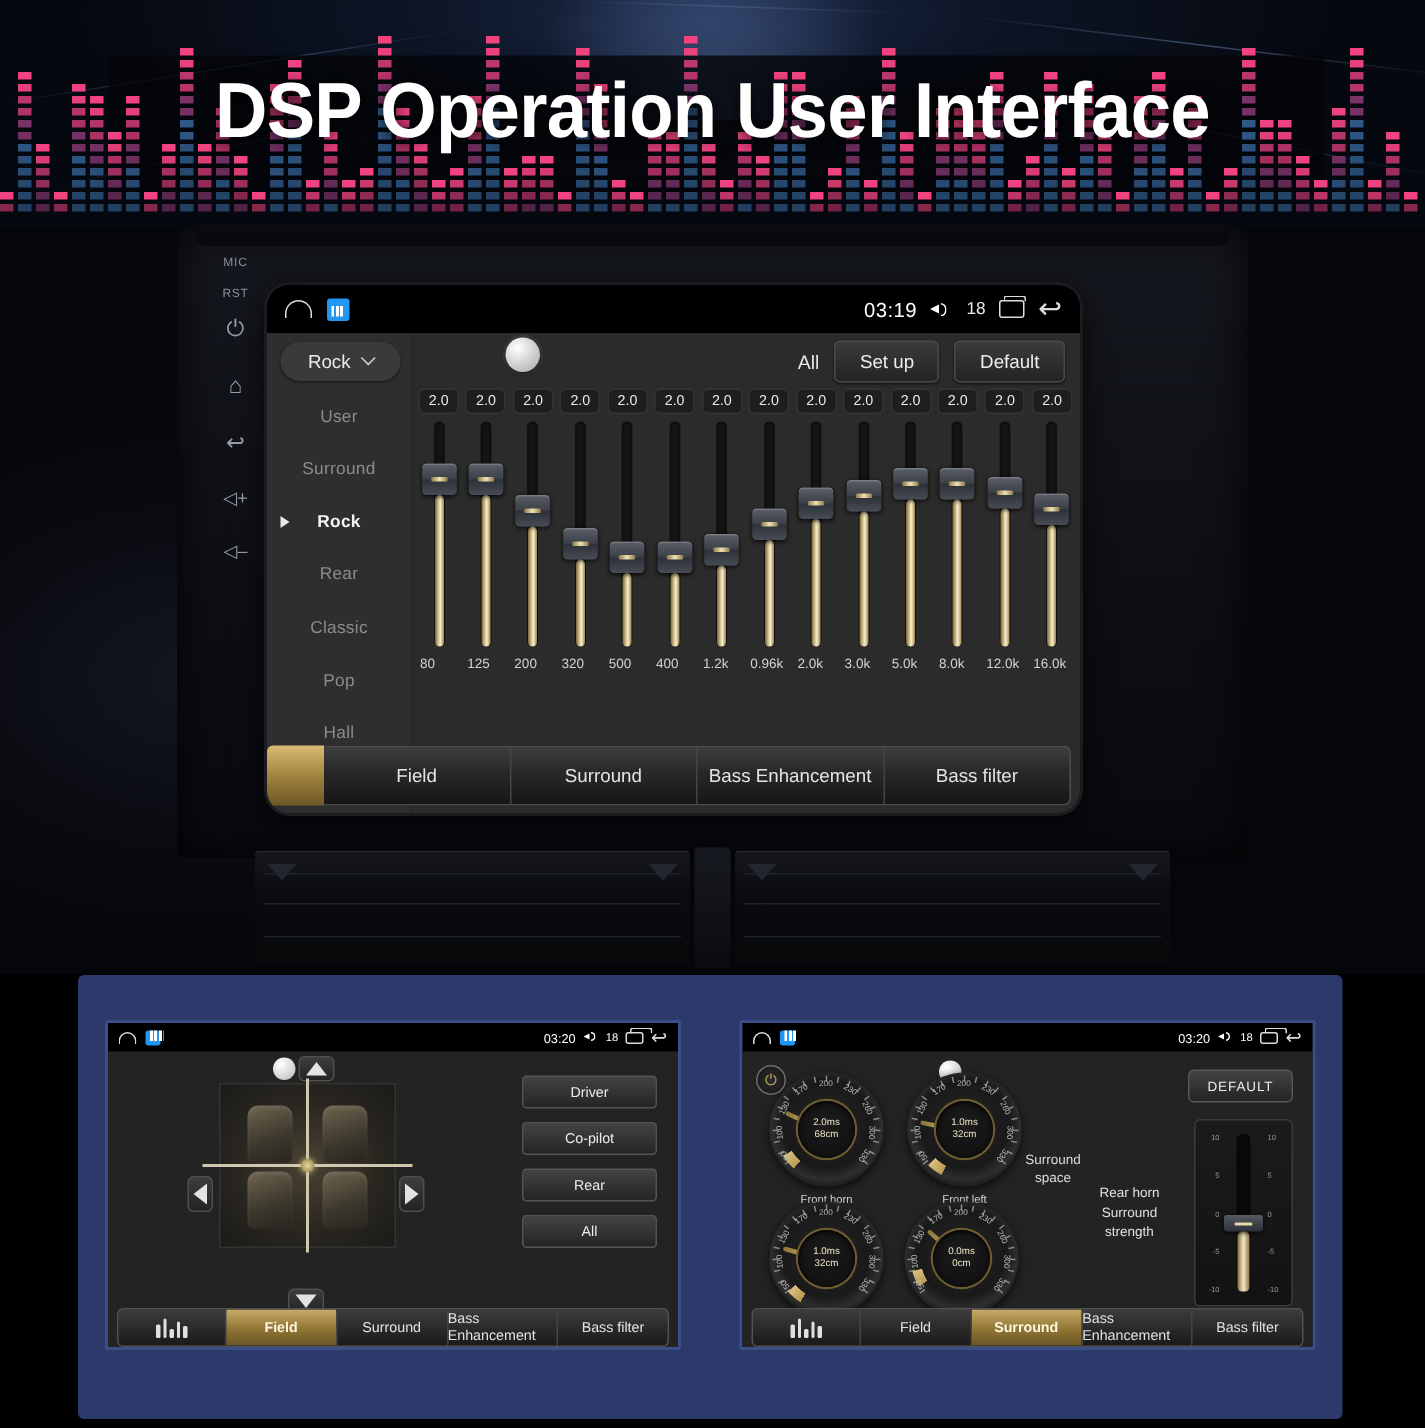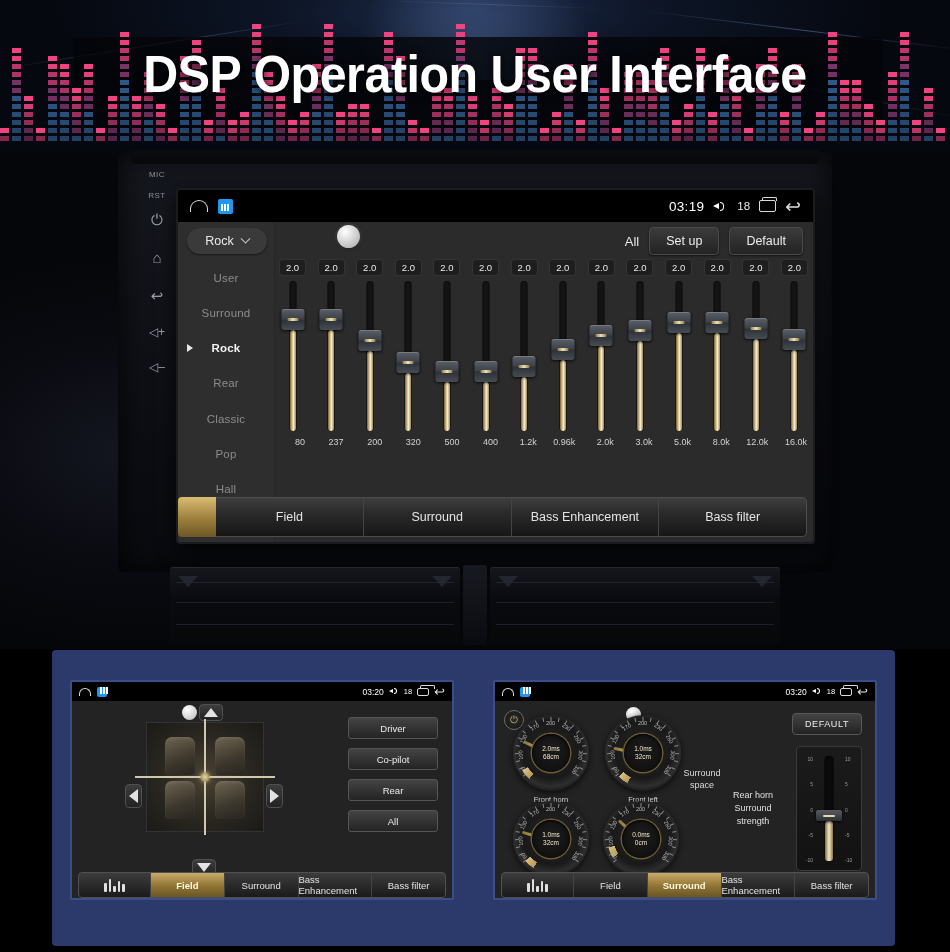--- a/index.html
+++ b/index.html
@@ -80,22 +80,22 @@
   .bezel {
     position: absolute; left: 138px; top: 170px; width: 38px; height: 290px;
     display:flex; flex-direction:column; align-items:center; gap:0;
     color:#7e838c;
   }
   .bezel-lbl { font-size:8px; letter-spacing:.5px; color:#8b9099; margin-bottom:12px;}
   .bezel-ico { font-size:15px; color:#9aa0aa; margin-bottom:23px; line-height:1; }
 
   
   .unit {
-    position: absolute; left: 178px; top: 190px; width: 635px; height: 352px;
-    background: #0c0c0c; border-radius: 2px;
+    position: absolute; left: 178px; top: 190px; width: 542px; height: 352px;
+    background: #0c0c0c; border-radius: 15px;
     box-shadow: 0 0 0 2px #1a1c20, 0 6px 22px rgba(0,0,0,.85);
     overflow: hidden;
   }
   .statusbar {
     height: 32px; background:#000; display:flex; align-items:center;
     padding: 0 12px; color:#fff; font-size: 12px;
   }
   .sb-left { display:flex; align-items:center; gap:10px; }
   .sb-right { margin-left:auto; display:flex; align-items:center; gap:9px; }
   .sb-time { font-size: 13.5px; letter-spacing:.3px; }
@@ -179,21 +179,21 @@
     position:absolute; left:50%; transform:translateX(-50%);
     width:23px; height:21px; border-radius:3px;
     background: linear-gradient(180deg,#5a5f68 0%, #3c4047 48%, #2d3138 52%, #474c54 100%);
     box-shadow: 0 1px 3px rgba(0,0,0,.75), inset 0 1px 0 rgba(255,255,255,.18);
     display:flex; align-items:center; justify-content:center;
   }
   .slider-thumb::after{ content:""; width:11px;height:3px;border-radius:1px;
     background: linear-gradient(90deg,#8e7a47,#f0e2b8,#8e7a47); }
 
   .eq-freqs { display:flex; justify-content:space-between; padding:6px 6px 0; }
-  .eq-freq { width:25px; text-align:right; color:#d2d2d2; font-size:9px; }
+  .eq-freq { width:25px; text-align:left; color:#d2d2d2; font-size:9px; }
 
   
   .unit-tabs {
     position:absolute; left:0; right:0; bottom:5px; height:40px;
     display:flex; padding: 0 6px 0 0;
   }
   .tab-gold {
     width:38px; background: linear-gradient(180deg,#d9bb72 0%,#9c7f3c 55%,#6d5726 100%);
     border-radius:4px 0 0 4px;
   }
@@ -1246,21 +1246,21 @@
               <div class="slider-thumb" style="bottom: 92px;"></div>
             </div>
             <div class="slider">
               <div class="slider-track"></div>
               <div class="slider-fill" style="height: 81px;"></div>
               <div class="slider-thumb" style="bottom: 81px;"></div>
             </div>
           </div>
         <div class="eq-freqs" id="eq-freqs">
             <div class="eq-freq">80</div>
-            <div class="eq-freq">237</div>
+            <div class="eq-freq">125</div>
             <div class="eq-freq">200</div>
             <div class="eq-freq">320</div>
             <div class="eq-freq">500</div>
             <div class="eq-freq">400</div>
             <div class="eq-freq">1.2k</div>
             <div class="eq-freq">0.96k</div>
             <div class="eq-freq">2.0k</div>
             <div class="eq-freq">3.0k</div>
             <div class="eq-freq">5.0k</div>
             <div class="eq-freq">8.0k</div>

